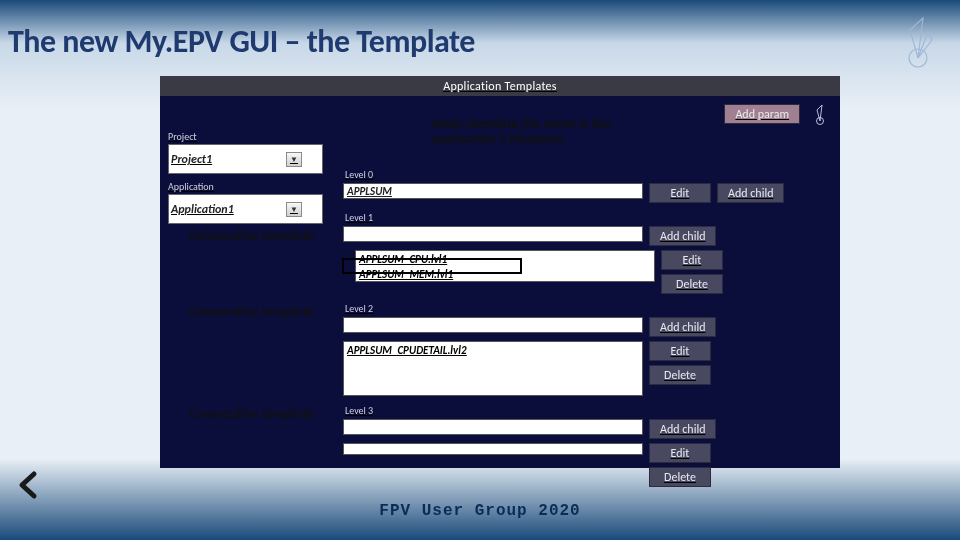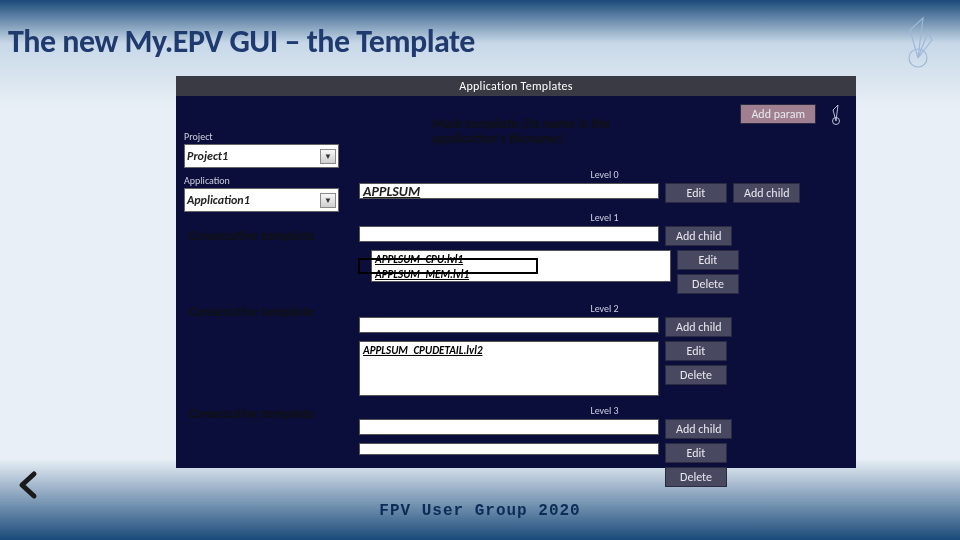--- a/index.html
+++ b/index.html
@@ -14,63 +14,64 @@
     color: #1f3a6e;
     padding: 22px 0 0 8px;
     letter-spacing: -0.5px;
   }
   .logo-tr {
     position: absolute; top: 10px; right: 12px;
     width: 60px; height: 60px;
   }
   .screenshot-panel {
     position: absolute;
-    left: 176px; top: 76px;
+    left: 160px; top: 76px;
     width: 680px; height: 392px;
     background: #0b0e3a;
+    text-decoration: underline;
   }
   .st-header {
     background: #3a3a45;
     color: #ffffff;
     font-size: 12px;
     text-align: center;
     padding: 3px 0;
     letter-spacing: 0.3px;
   }
   .st-row { display: flex; align-items: flex-start; padding: 4px 8px 0 8px; gap:10px;}
   .st-left { width: 165px; }
   .st-right { flex: 1; position: relative; }
   .st-mini-label { color: #d0d0e0; font-size: 10px; }
   .combo {
     background: #ffffff; border: 1px solid #666;
-    height: 24px; width: 155px; margin-top:1px; margin-bottom:6px;
+    height: 30px; width: 155px; margin-top:1px; margin-bottom:6px;
     display: flex; align-items: center; justify-content: space-between;
     font-family: Calibri, Arial; font-size: 12px; font-style: italic; font-weight:600;
-    padding: 0 2px 0 2px; color:#222;
+    padding: 0 20px 0 2px; color:#222;
   }
   .combo .caret {
     width: 16px; height: 15px; background: linear-gradient(#f8f8f8,#cfcfcf);
     border:1px solid #8a8a8a; display:flex; align-items:center; justify-content:center;
     font-size:8px; font-style: normal; color:#333;
   }
   .toolbar {
     display:flex; justify-content:flex-end; gap:8px; align-items:center;
     padding: 6px 8px 0 0;
   }
   .btn {
     background: #484860; color:#e8e8f0; border:1px solid #2a2a40;
     font-size:12px; padding: 2px 10px; min-width:62px; text-align:center;
     cursor:pointer;
   }
   .btn.rose { background:#a08090; }
   .mini-logo { display:inline-block; width:24px; height:24px;}
-  .level-label { color:#cfd0e6; font-size:10px; margin: 8px 0 2px 2px; text-align: center;}
+  .level-label { color:#cfd0e6; font-size:10px; margin: 8px 0 2px 2px;}
   .input-line {
     background:#fff; border:1px solid #555; height:16px;
-    font-family: Calibri, Arial; font-size:14px; font-style:italic; font-weight:600;
+    font-family: Calibri, Arial; font-size:11px; font-style:italic; font-weight:600;
     padding: 0 3px; color:#222; display:flex; align-items:center;
     white-space: pre;
   }
   .lvl0-input { width: 300px; }
   .listbox { background:#fff; border:1px solid #555; width:300px; padding:1px 0;}
   .listbox .line { font-size:11px; font-family: Calibri; font-style:italic; font-weight:600; padding:0 3px; line-height:15px;}
   .listbox.tall { height:55px; }
   .row-flex { display:flex; align-items:flex-start; gap:6px;}
   .btn-col { display:flex; flex-direction:column; gap:4px; }
   .overlay-box {

